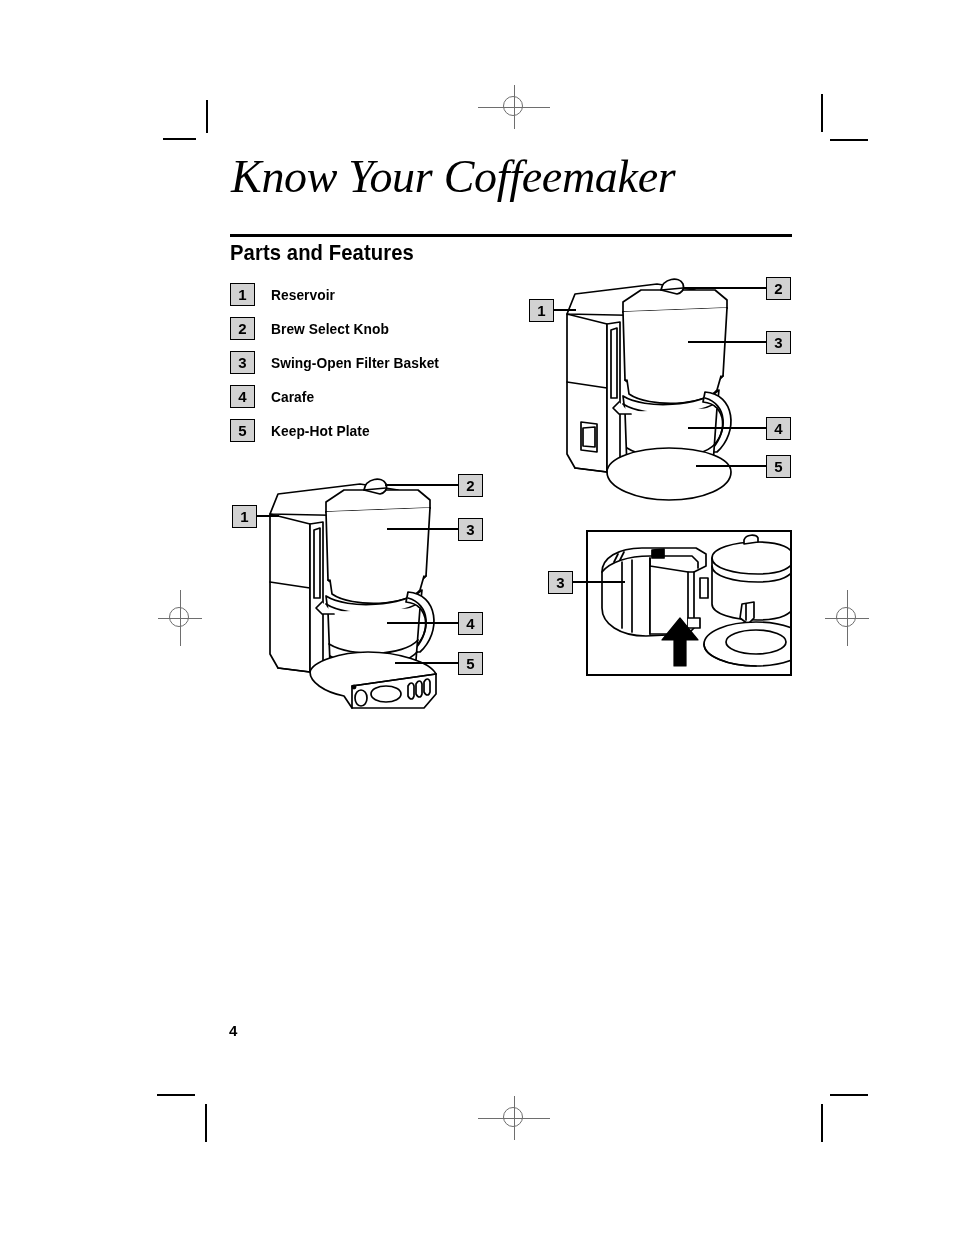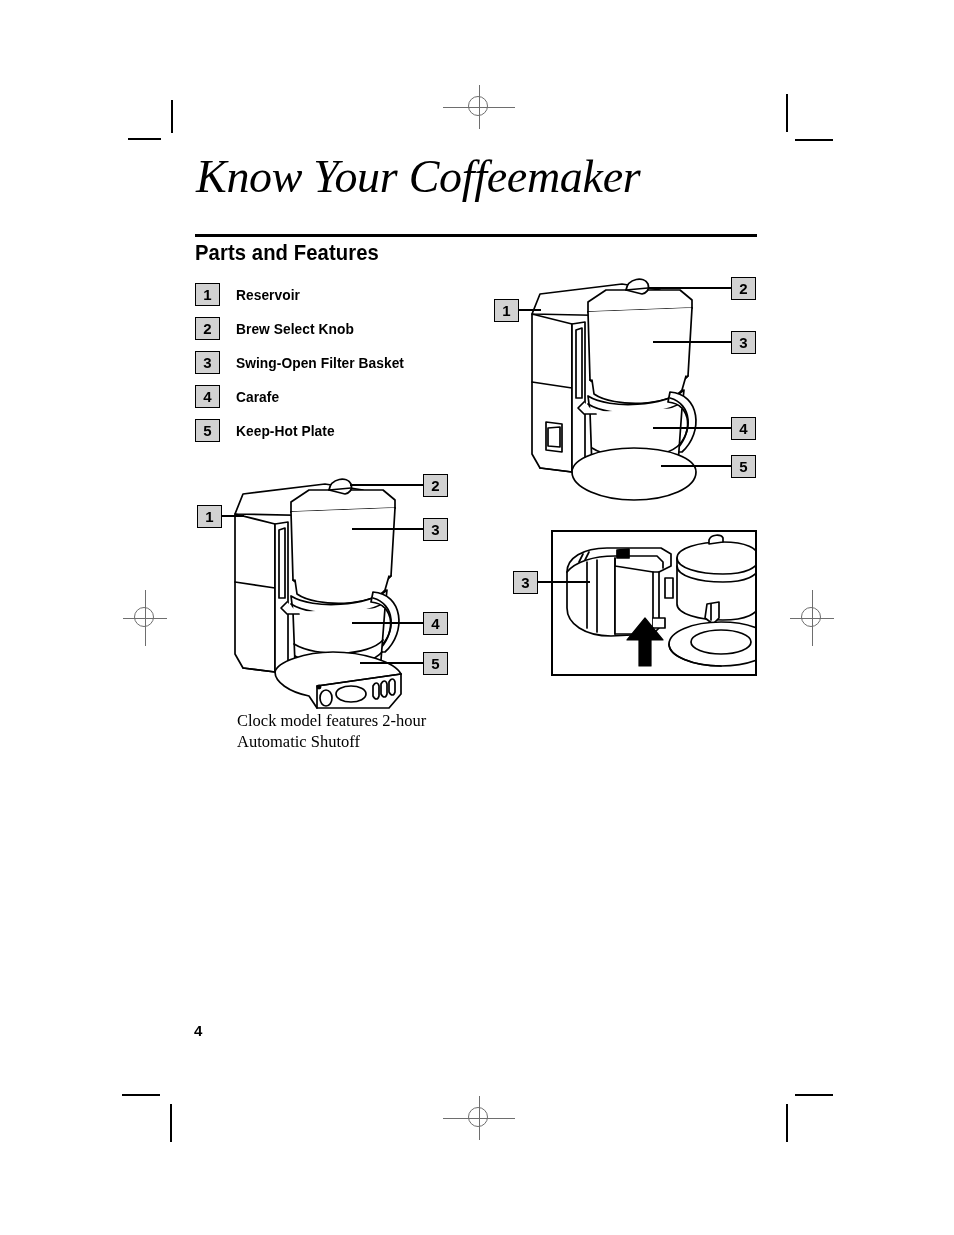--- a/index.html
+++ b/index.html
@@ -11,20 +11,21 @@
     width: 954px;
     height: 1235px;
     position: relative;
     font-family: "Liberation Sans", sans-serif;
     color: #000000;
     overflow: hidden;
   }
   .page {
     position: absolute;
     inset: 0;
+    margin-left: 35px;
   }
 
   
   .crop {
     position: absolute;
     background: #000000;
   }
   .crop.h { height: 1.5px; }
   .crop.v { width: 1.5px; }
 
@@ -416,20 +417,16 @@
 
       <path d="M86 134 L86 108 L74 108 L92 86 L110 108 L98 108 L98 134 Z" fill="#000" stroke="#000" stroke-width="1.2"></path>
     </svg>
   </div>
 
   <div class="callout" style="left:513px; top:571px;">
     <div class="badge">3</div>
   </div>
   <div class="leader" style="left:538px; top:581px; width:52px;"></div>
 
-  <div class="caption">
-    <span>Clock model features 2-hour</span><br>
-    <span>Automatic Shutoff</span>
-  </div>
 
   <div class="folio">4</div>
 
 </div>
 
 </body></html>

